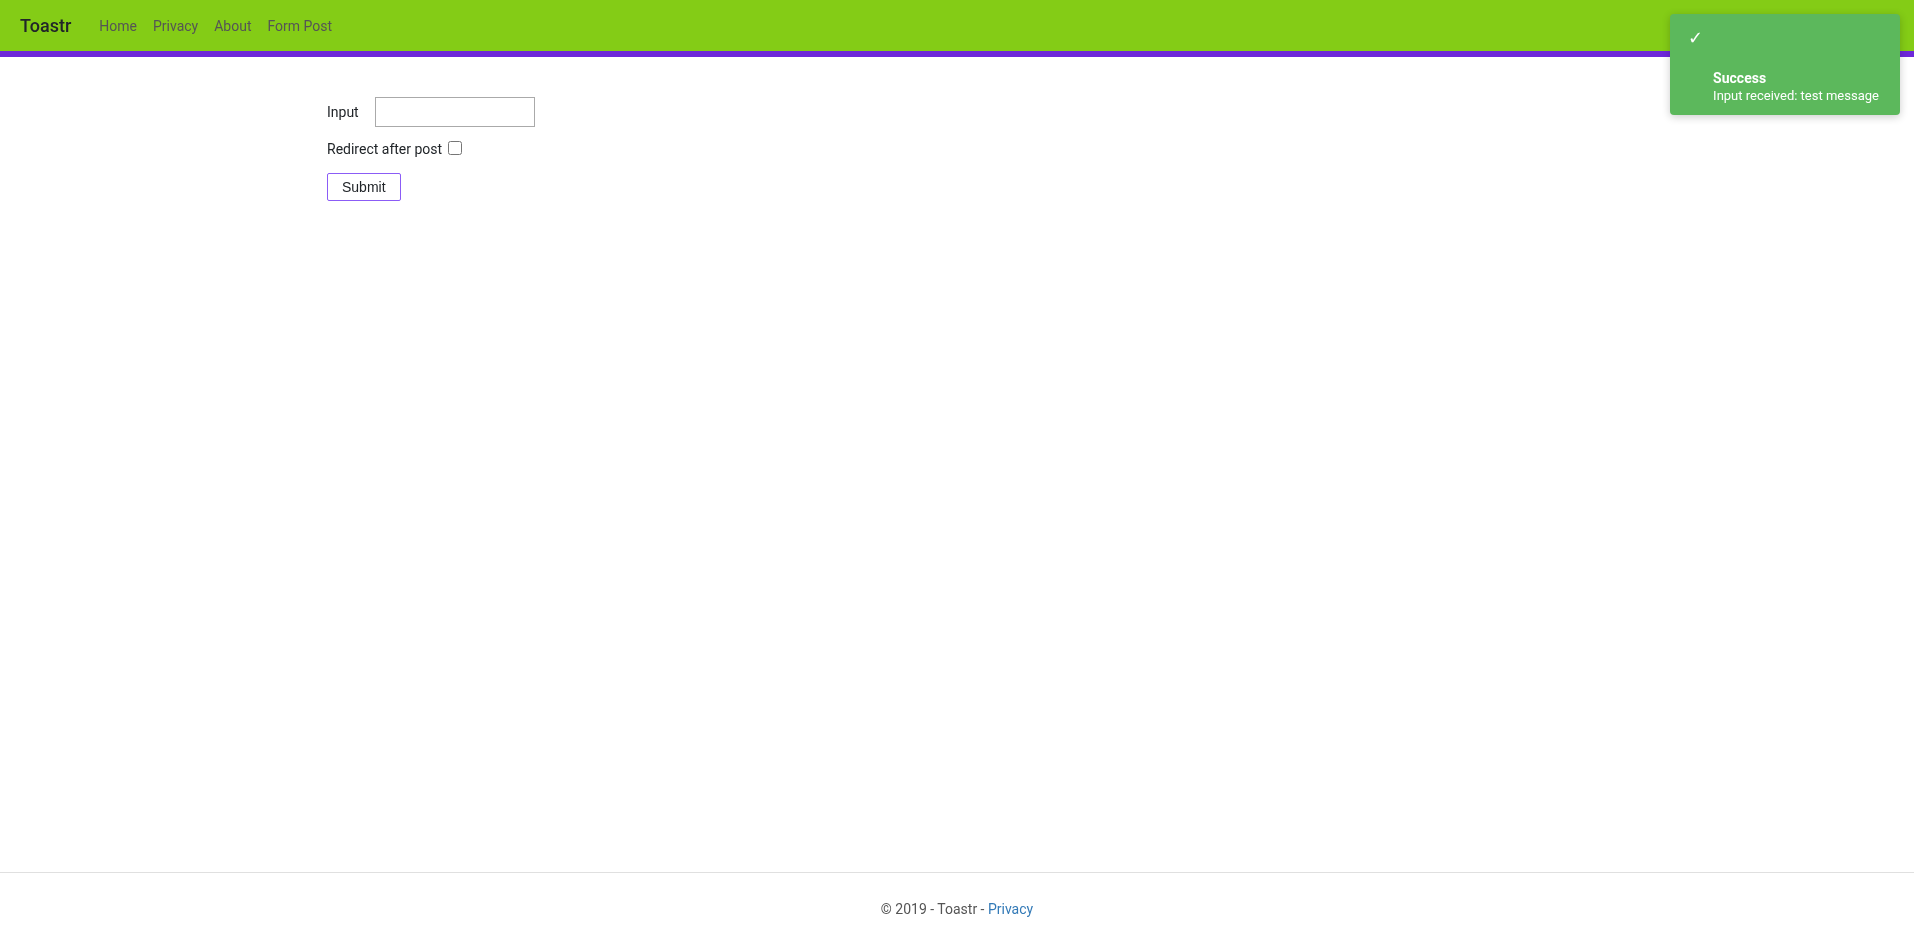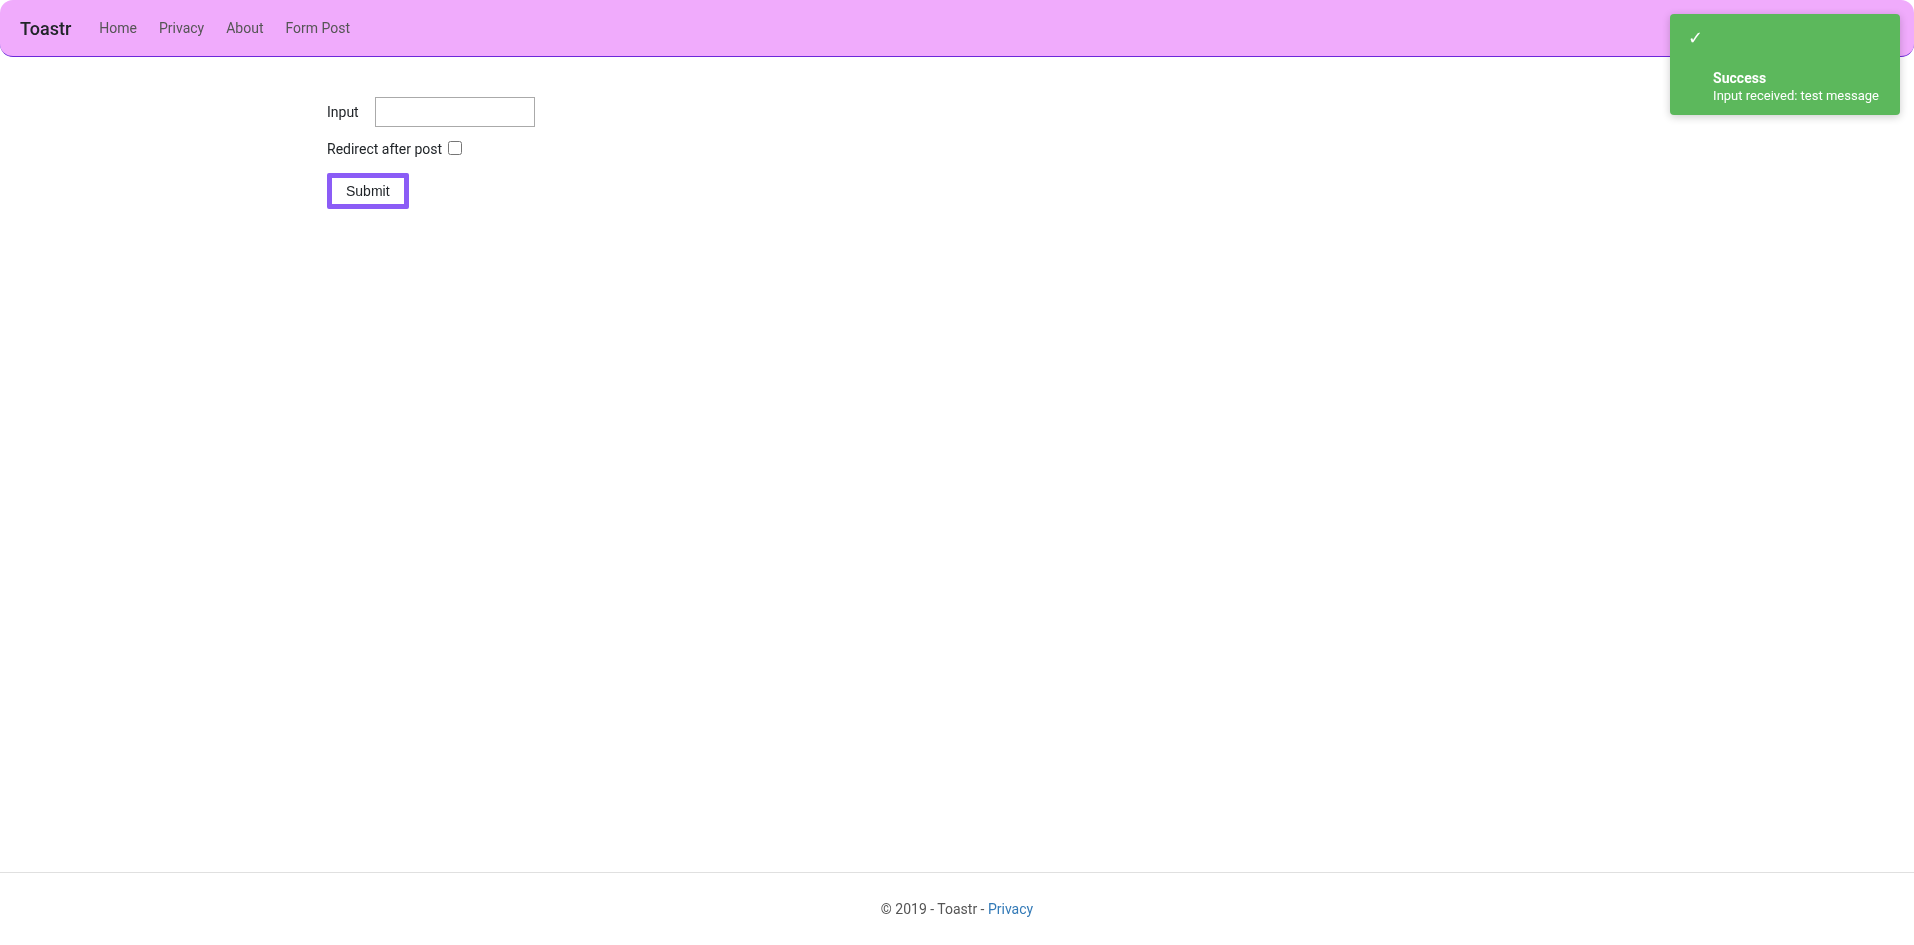--- a/index.html
+++ b/index.html
@@ -13,40 +13,38 @@
       font-size: 14px;
       color: #212529;
       background: #fff;
       min-height: 945px;
       display: flex;
       flex-direction: column;
     }
 
     
     .navbar {
-      border-bottom: 1px solid #6d28d9;
+      border-bottom: 6px solid #6d28d9;
       padding: 0 20px;
       height: 57px;
       display: flex;
       align-items: center;
-      background: #f0abfc;
-      border-radius: 13px;
+      background: #84cc16;
     }
 
     .navbar-brand {
       font-size: 18px;
       font-weight: 500;
       color: #212529;
       text-decoration: none;
       margin-right: 20px;
     }
 
     .nav-links {
       display: flex;
-      gap: 6px;
       list-style: none;
     }
 
     .nav-links a {
       color: #555;
       text-decoration: none;
       padding: 6px 8px;
       font-size: 14px;
     }
 
@@ -97,21 +95,21 @@
       color: #212529;
     }
 
     .redirect-checkbox {
       width: 14px;
       height: 14px;
       cursor: pointer;
     }
 
     .submit-btn {
-      border: 5px solid #8b5cf6;
+      border: 1px solid #8b5cf6;
       background: #fff;
       padding: 5px 14px;
       font-size: 14px;
       color: #212529;
       cursor: pointer;
       border-radius: 2px;
     }
 
     
     .toast-container {

